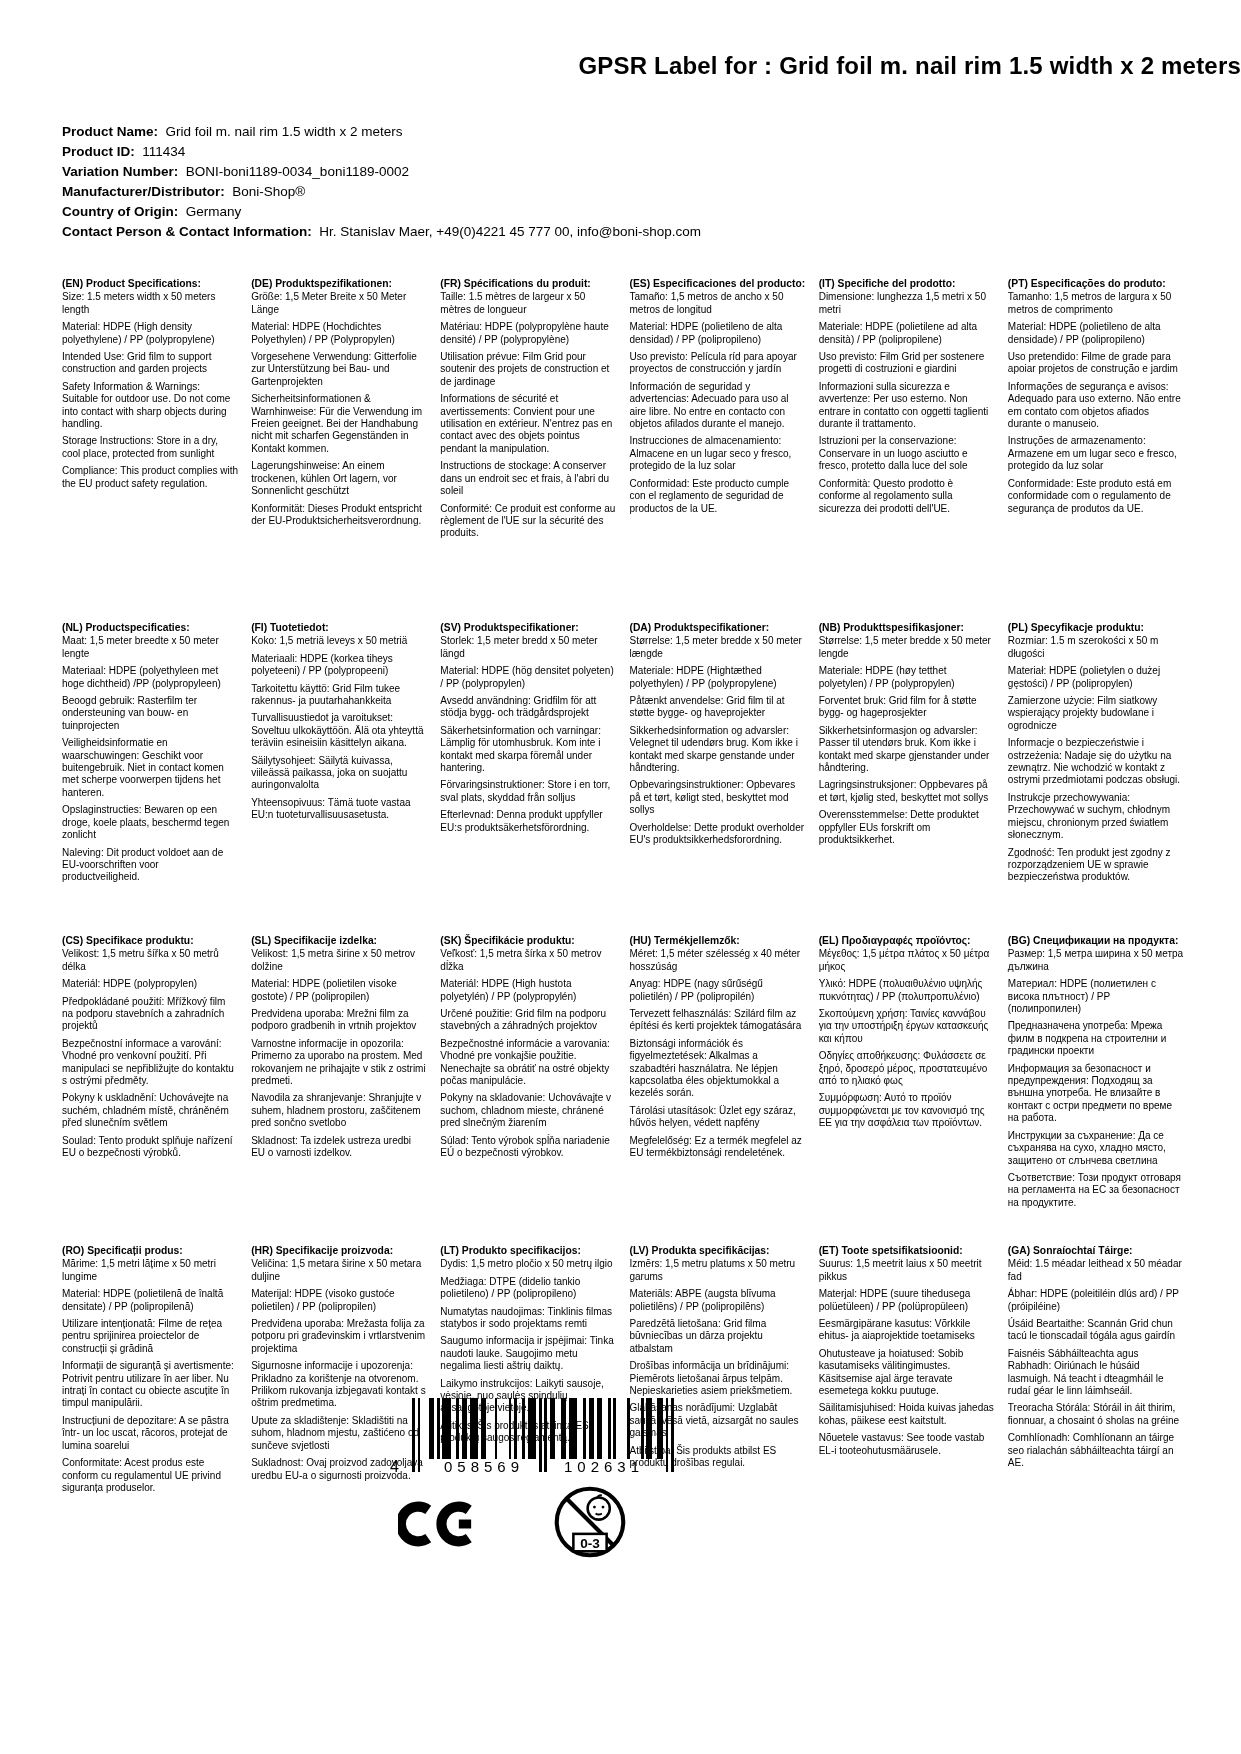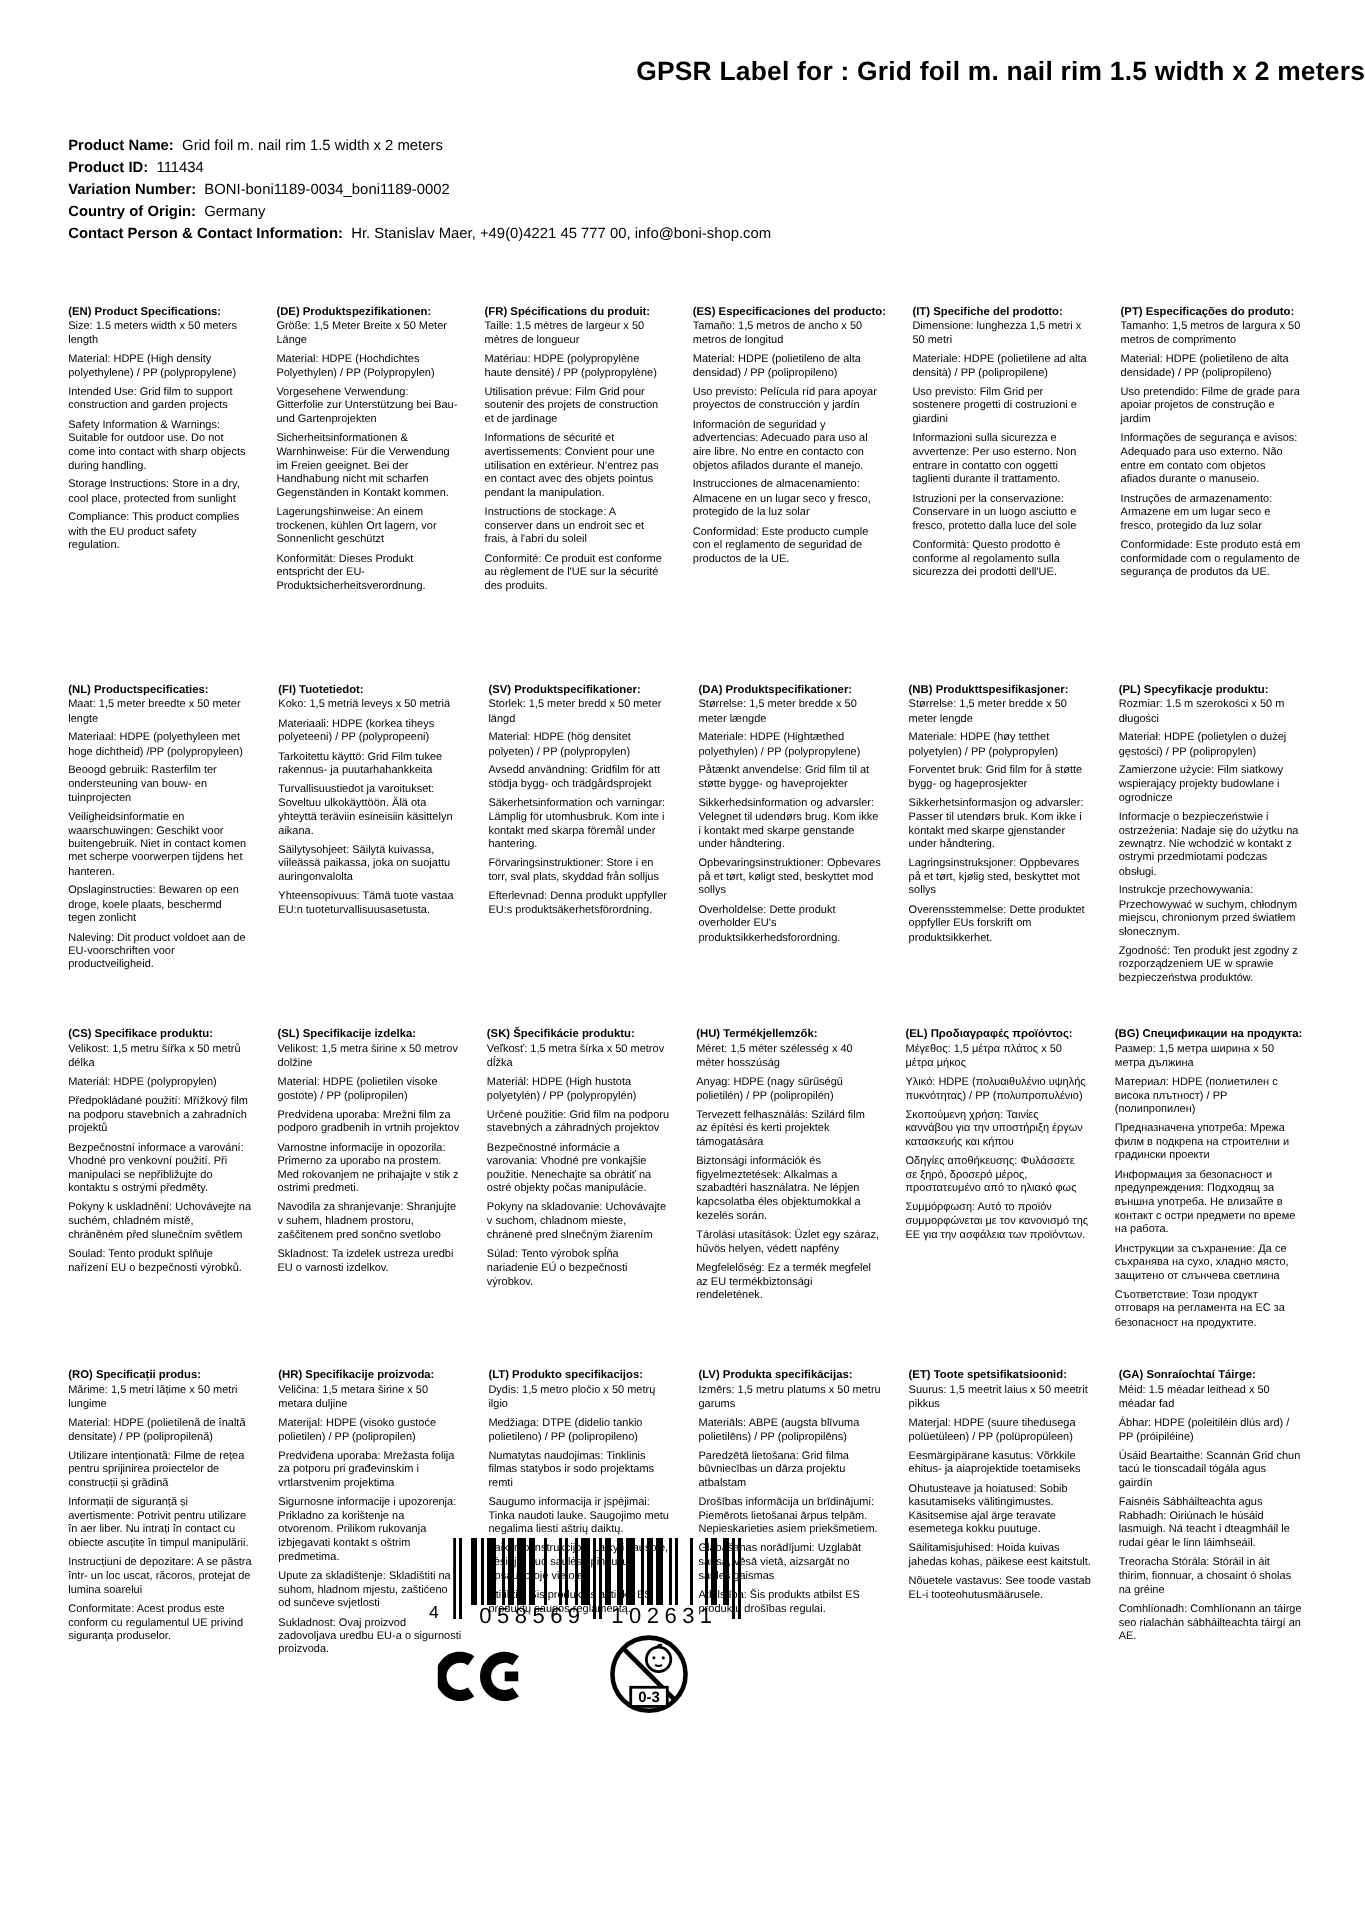--- a/index.html
+++ b/index.html
@@ -15,50 +15,51 @@
     letter-spacing:0.2px;
   }
   .product-info {
     position:absolute; top:122px; left:62px;
     font-size:13.5px; line-height:20px;
   }
   .info-row b { font-weight:bold; }
   .spec-row {
     position:absolute; left:62px; width:1122px;
     display:grid; grid-template-columns:repeat(6, 1fr);
-    column-gap:24px;
+    column-gap:13px;
   }
   .spec-row-1 { top:278px; }
   .spec-row-2 { top:622px; }
   .spec-row-3 { top:935px; }
   .spec-row-4 { top:1245px; }
   .spec-block { font-size:10px; line-height:12.4px; }
   .spec-header {
     font-weight:bold; font-size:10.3px; white-space:nowrap;
     margin-bottom:1px;
   }
   .spec-block p { margin:0 0 5px 0; }
   .barcode-wrap { position:absolute; left:390px; top:1398px; width:320px; height:100px; }
   .barcode-bars { position:absolute; left:22px; top:0; }
   .barcode-digit-left { position:absolute; left:0; top:60px; font-size:16px; }
-  .barcode-group { position:absolute; top:60px; font-size:20px; letter-spacing:5px; text-align:center; }
+  .barcode-group { position:absolute; top:60px; font-size:15px; letter-spacing:5px; text-align:center; }
   .barcode-group-1 { left:38px; width:112px; }
   .barcode-group-2 { left:158px; width:112px; }
   .ce-mark { position:absolute; left:398px; top:1494px; }
   .age-warning { position:absolute; left:552px; top:1484px; }
 </style>
 </head>
 <body>
 
 <div class="title">GPSR Label for : Grid foil m. nail rim 1.5 width x 2 meters</div>
 
 <div class="product-info">
     <div class="info-row"><b>Product Name:</b><span>&nbsp; Grid foil m. nail rim 1.5 width x 2 meters</span></div>
     <div class="info-row"><b>Product ID:</b><span>&nbsp; 111434</span></div>
     <div class="info-row"><b>Variation Number:</b><span>&nbsp; BONI-boni1189-0034_boni1189-0002</span></div>
+    <div class="info-row"><b>Manufacturer/Distributor:</b><span>&nbsp; Boni-Shop®</span></div>
     <div class="info-row"><b>Country of Origin:</b><span>&nbsp; Germany</span></div>
     <div class="info-row"><b>Contact Person &amp; Contact Information:</b><span>&nbsp; Hr. Stanislav Maer, +49(0)4221 45 777 00, info@boni-shop.com</span></div>
   </div>
 
 <div class="spec-row spec-row-1">
     <div class="spec-block">
       <div class="spec-header">(EN) Product Specifications:</div>
       <p>Size: 1.5 meters width x 50 meters length</p>
       <p>Material: HDPE (High density polyethylene) / PP (polypropylene)</p>
       <p>Intended Use: Grid film to support construction and garden projects</p>

